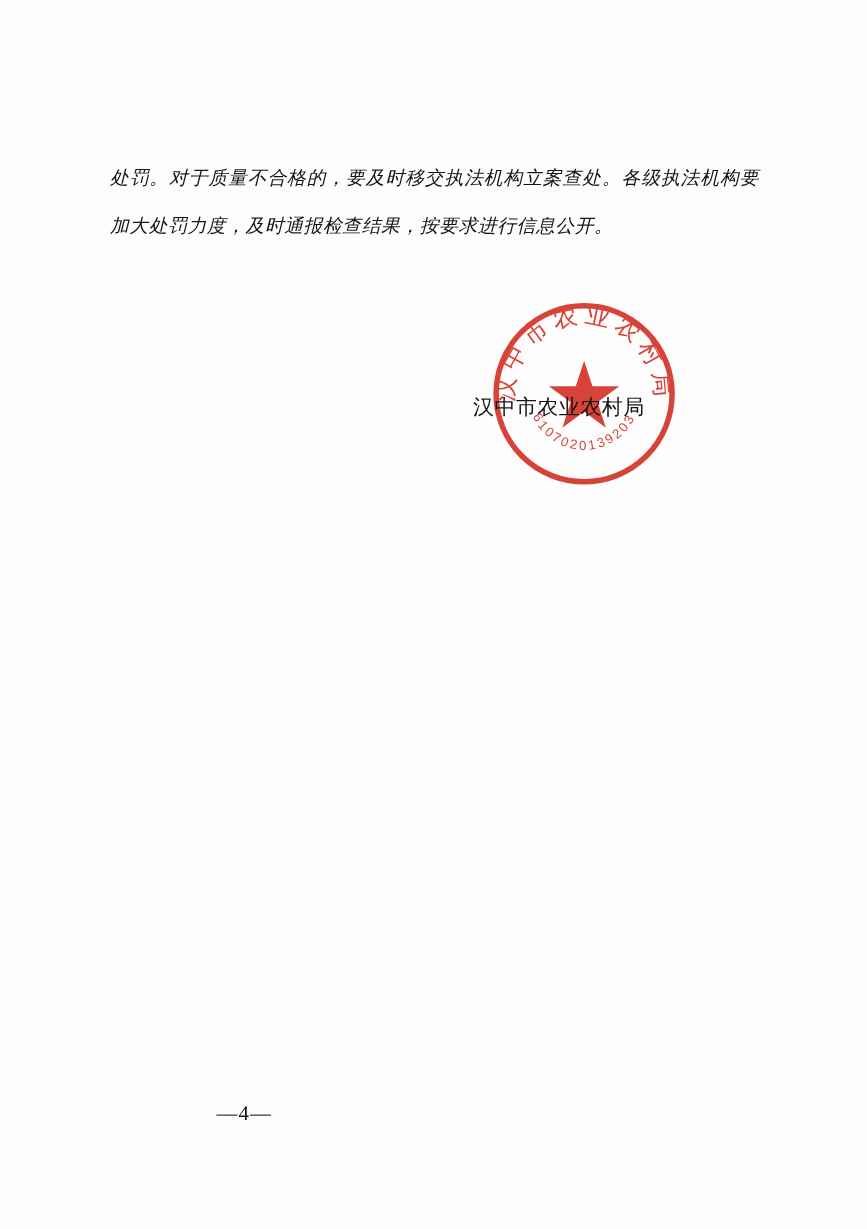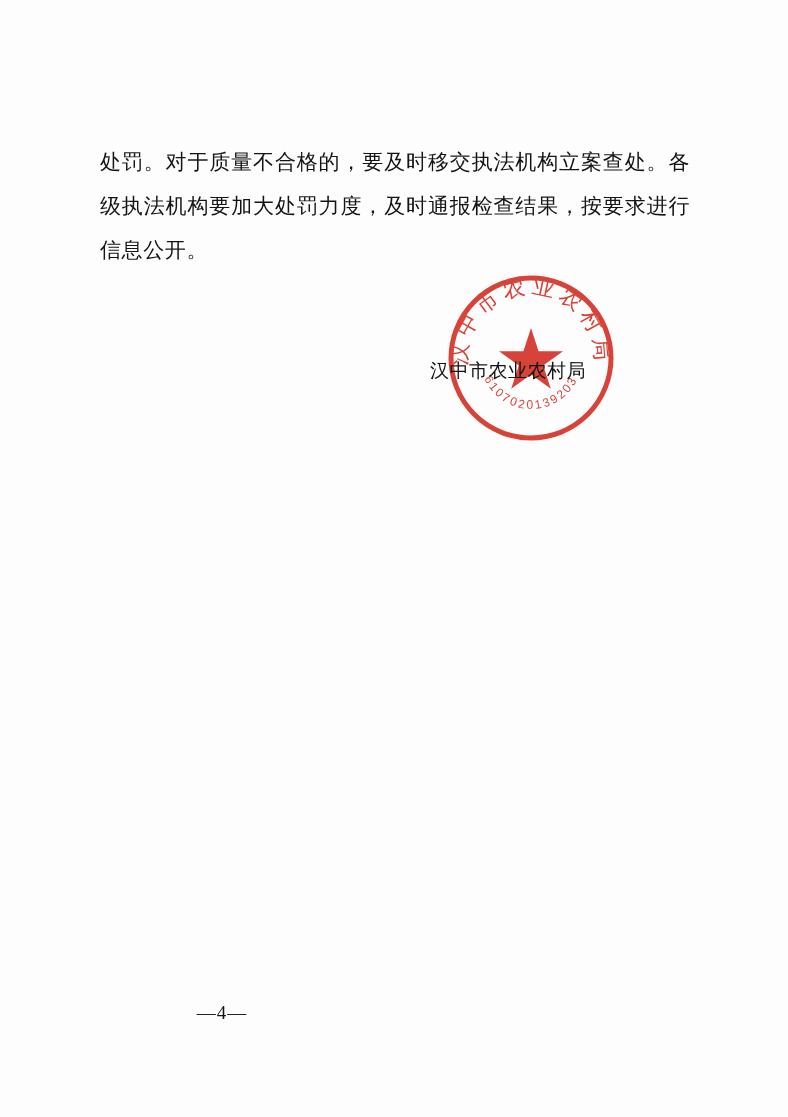--- a/index.html
+++ b/index.html
@@ -21,26 +21,27 @@
     inset: 0;
     background: #fdfdfd;
   }
 
   
   .body-text {
     position: absolute;
     left: 100px;
     top: 140px;
     width: 590px;
-    font-size: 21px;
+    font-size: 17px;
     line-height: 44px;
     letter-spacing: 0.6px;
     text-align: justify;
     text-justify: inter-ideograph;
     color: #141414;
+    font-style: italic;
   }
 
   
   .signature-block {
     position: absolute;
     left: 430px;
     top: 352px;
     width: 230px;
     font-size: 19px;
     line-height: 38px;

